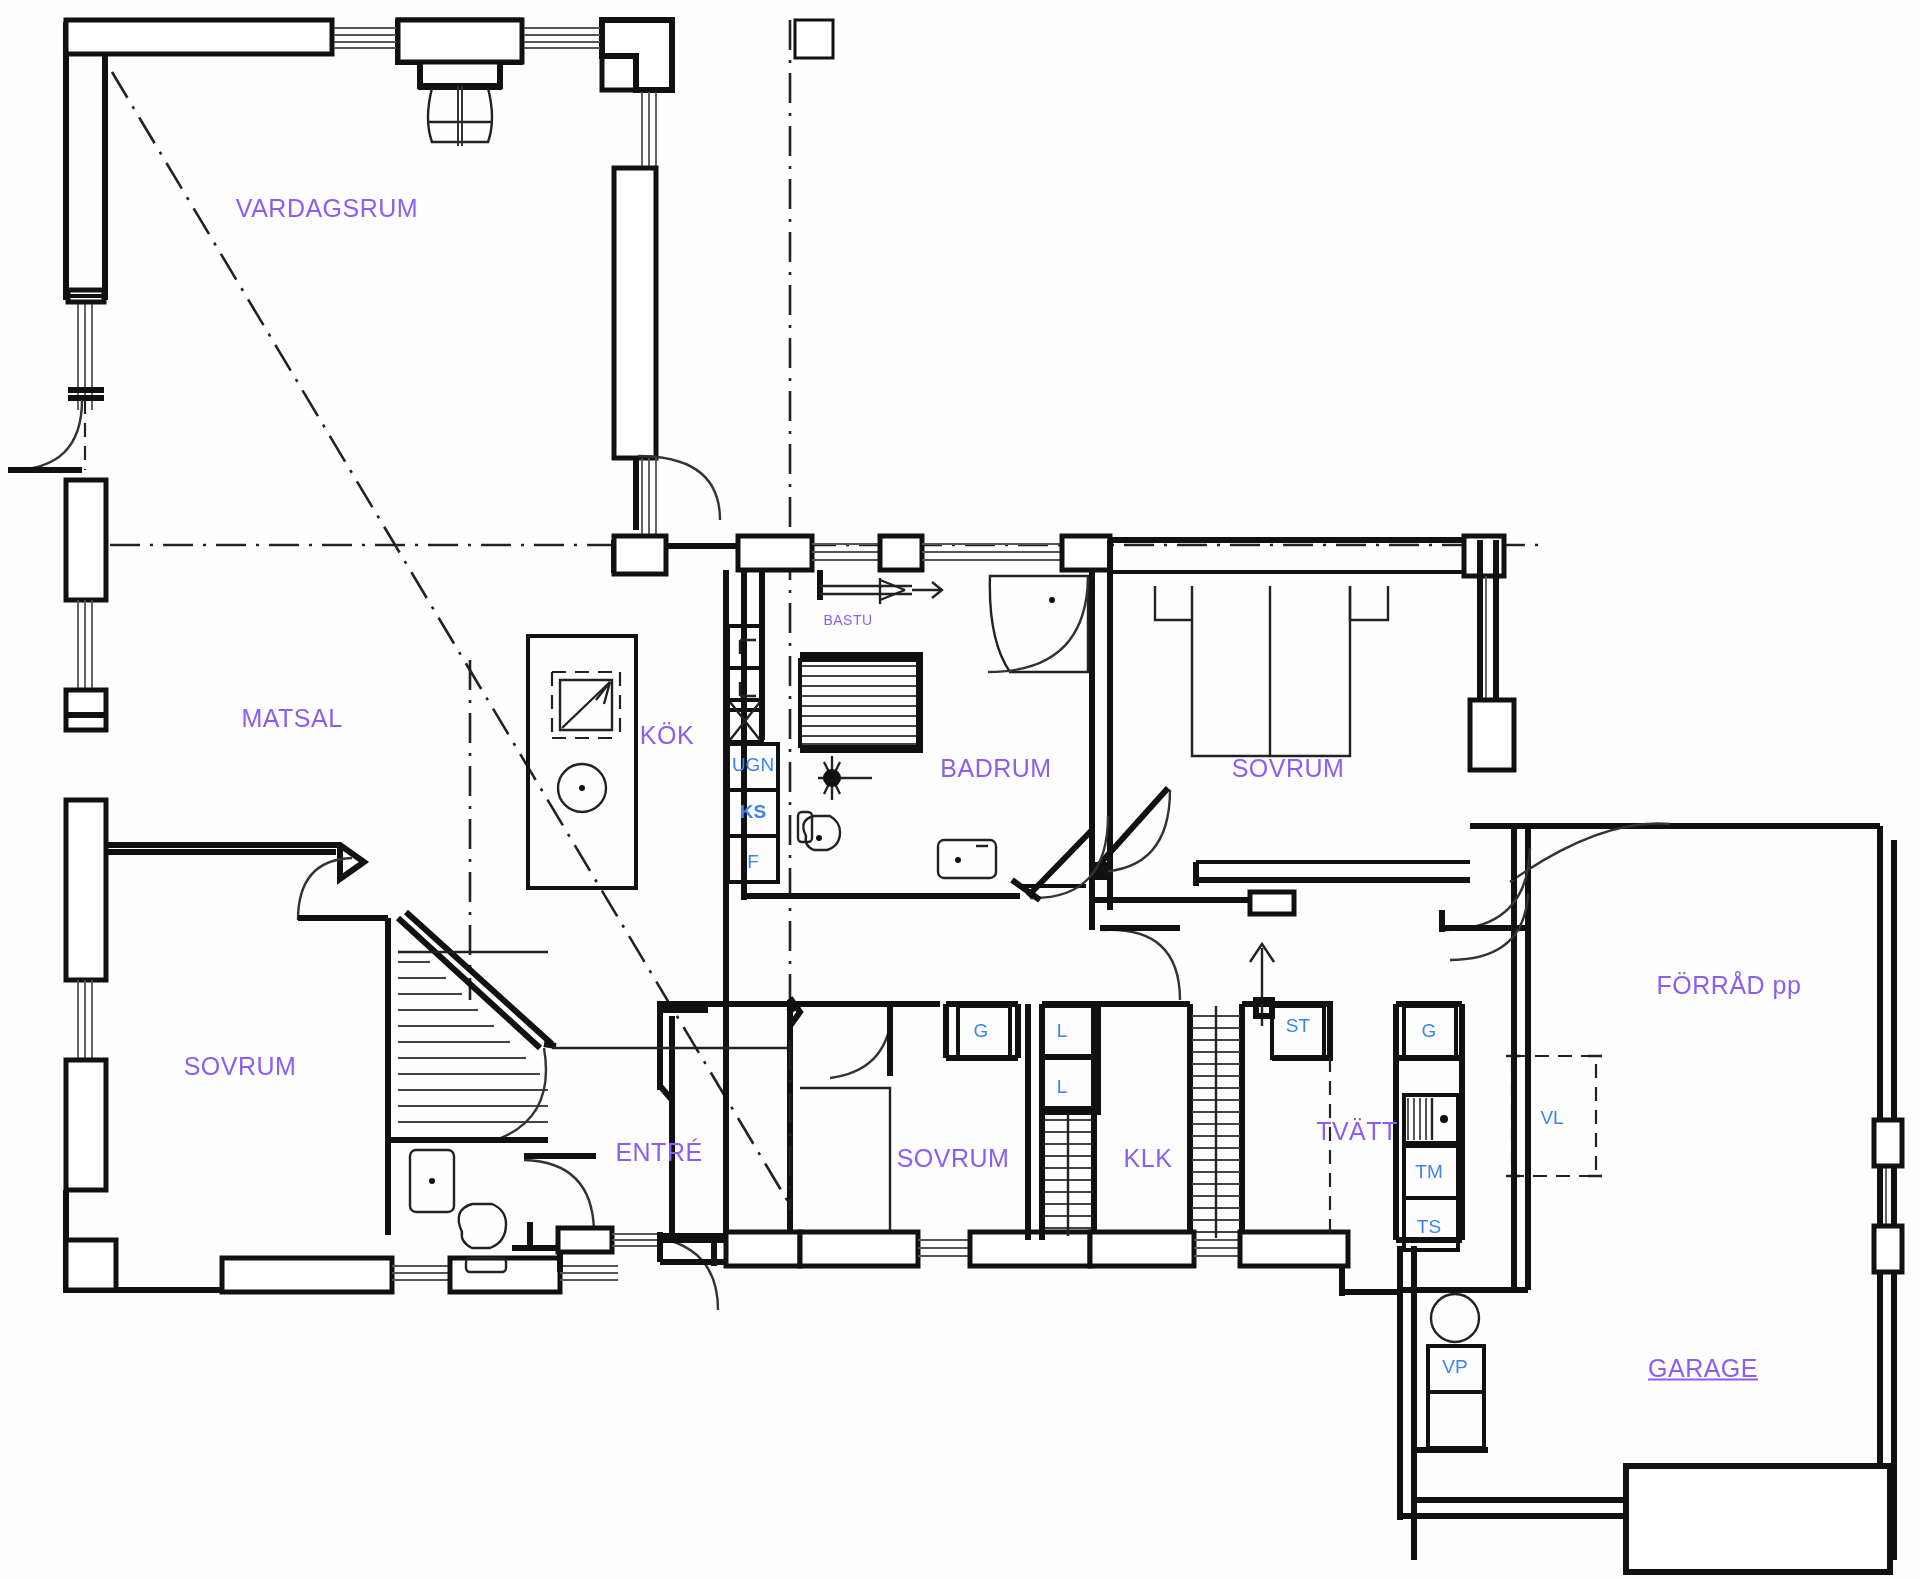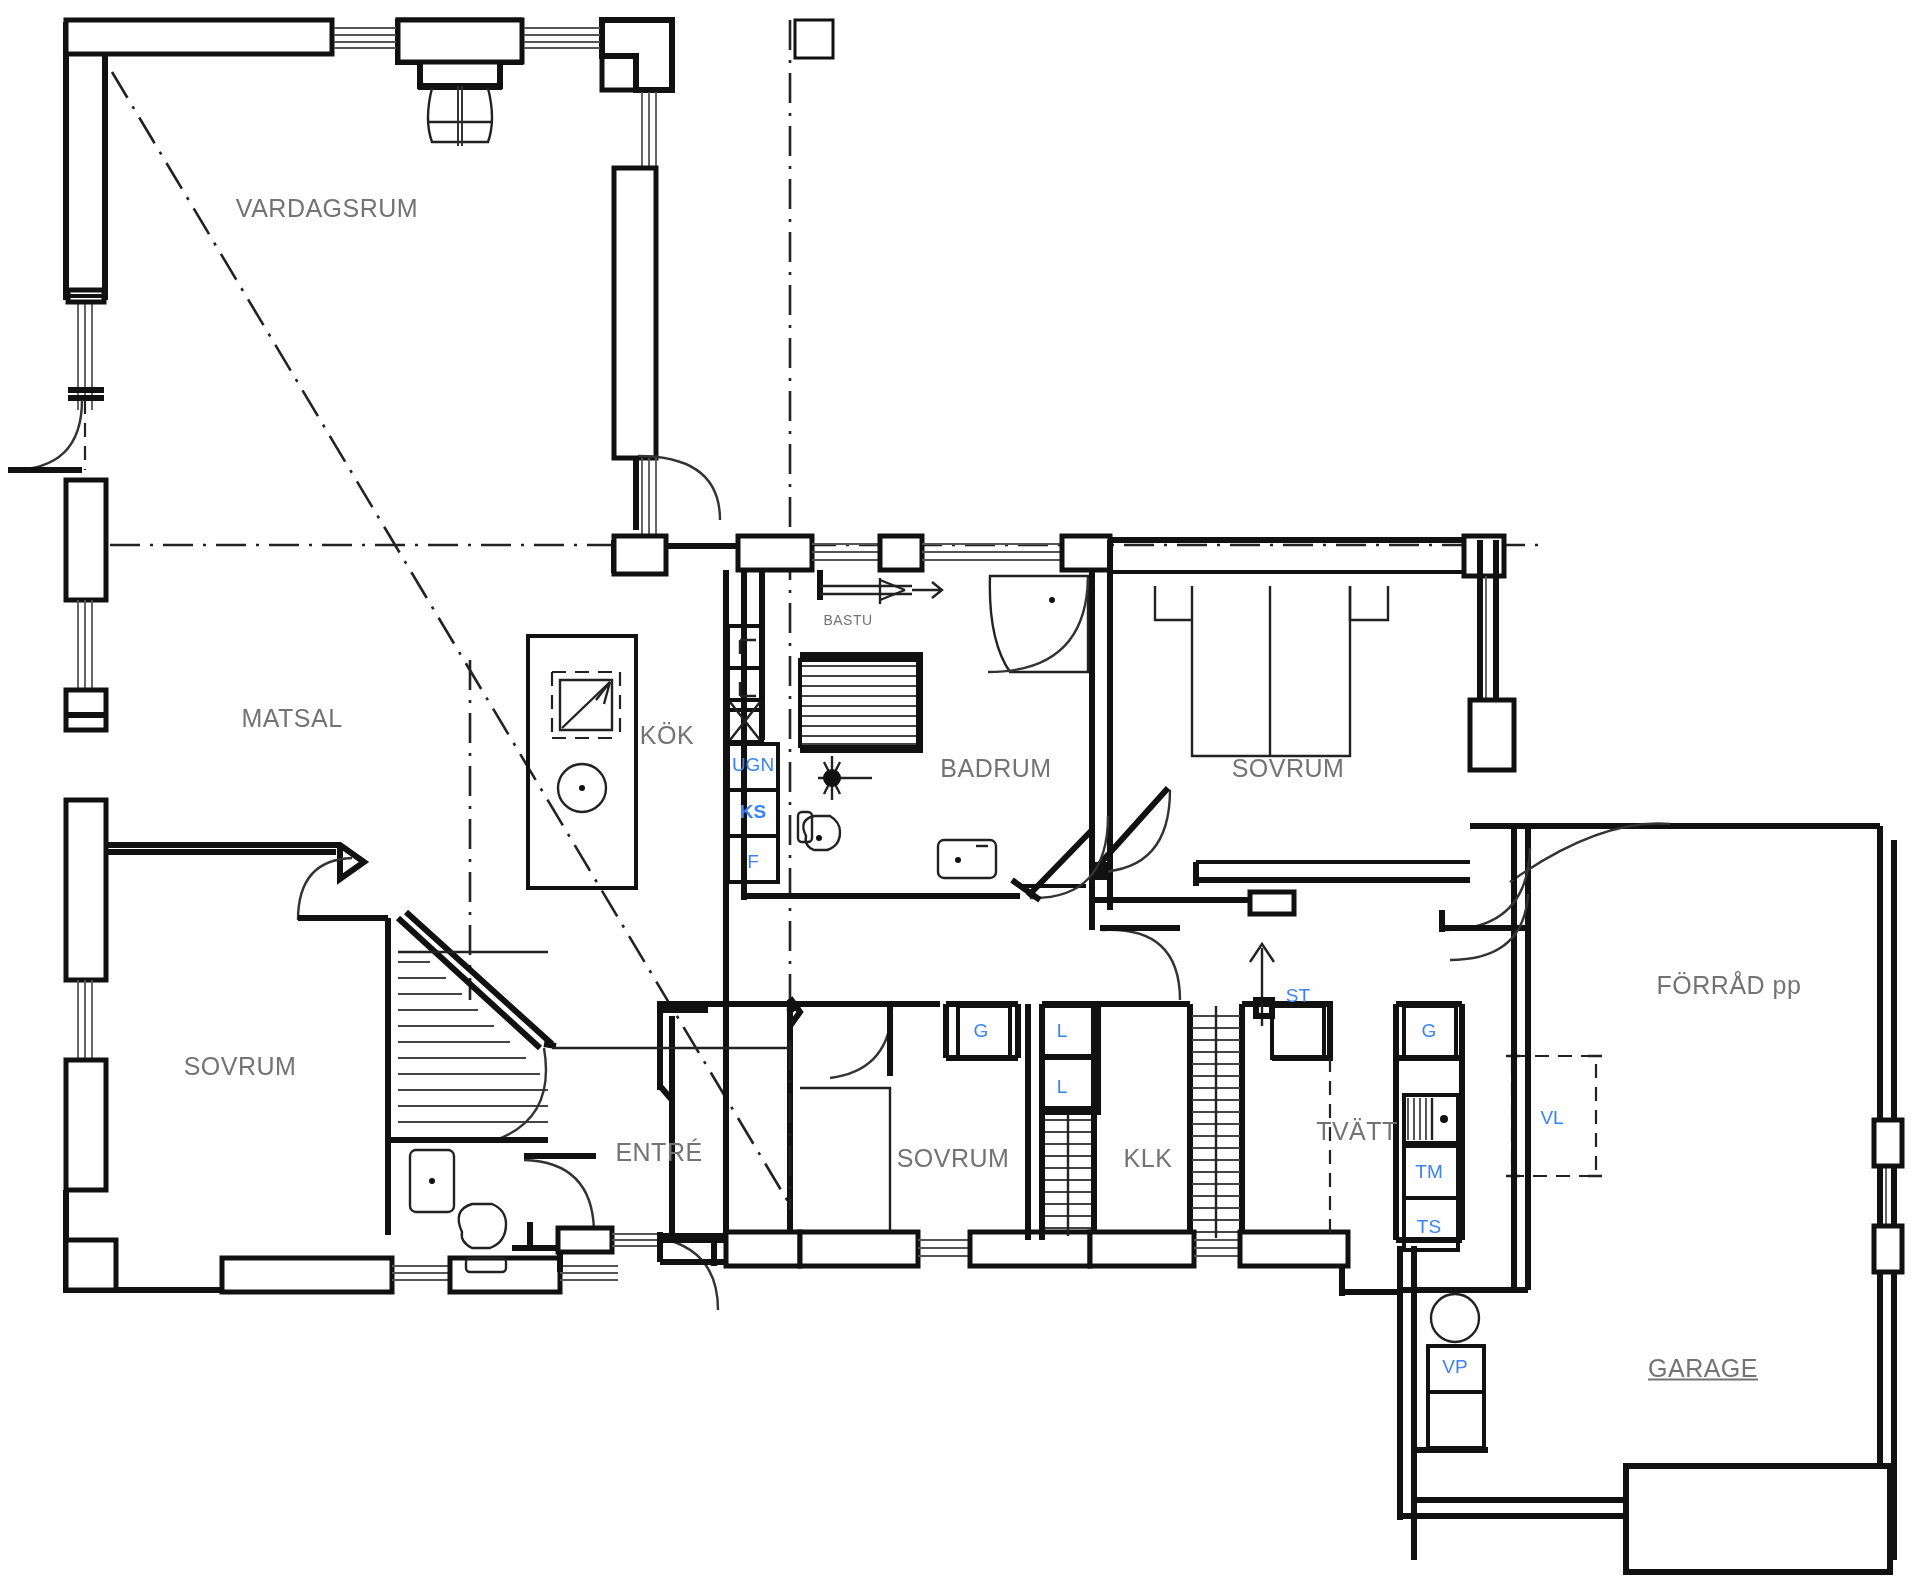--- a/index.html
+++ b/index.html
@@ -1,19 +1,19 @@
 <!DOCTYPE html>
 <html><head>
 <meta charset="utf-8">
 <style>
   html,body{margin:0;padding:0;background:#ffffff;}
   body{font-family:"Liberation Sans", sans-serif;}
   #stage{position:relative;width:1920px;height:1579px;background:#fefefe;overflow:hidden;}
   #plan{position:absolute;left:0;top:0;width:1920px;height:1579px;}
-  .roomlabel{position:absolute;font-family:"Liberation Sans",sans-serif;color:#737373;
+  .roomlabel{position:absolute;font-family:"Liberation Sans",sans-serif;color:#8b5cf6;
     white-space:nowrap;transform:translate(-50%,-50%);letter-spacing:0.5px;}
   .r-big{font-size:25px;}
   .r-sm{font-size:14px;}
   .app{position:absolute;font-size:19px;color:#3b82f6;white-space:nowrap;
     transform:translate(-50%,-50%);font-family:"Liberation Sans",sans-serif;}
 </style>
 </head>
 <body>
 
 <div id="stage">
@@ -366,20 +366,20 @@
 <div class="roomlabel r-big" style="left:1729px;top:985px;">FÖRRÅD pp</div>
 <div class="roomlabel r-big" style="left:1703px;top:1368px;text-decoration:underline;">GARAGE</div>
 <div class="roomlabel r-sm" style="left:848px;top:620px;">BASTU</div>
 
 <div class="app" style="left:753px;top:765px;">UGN</div>
 <div class="app" style="left:753px;top:812px;font-weight:bold;">KS</div>
 <div class="app" style="left:753px;top:862px;">F</div>
 <div class="app" style="left:981px;top:1031px;">G</div>
 <div class="app" style="left:1062px;top:1031px;">L</div>
 <div class="app" style="left:1062px;top:1087px;">L</div>
-<div class="app" style="left:1298px;top:996px;">ST</div>
+<div class="app" style="left:1298px;top:1026px;">ST</div>
 <div class="app" style="left:1429px;top:1031px;">G</div>
 <div class="app" style="left:1429px;top:1172px;">TM</div>
 <div class="app" style="left:1429px;top:1227px;">TS</div>
 <div class="app" style="left:1552px;top:1118px;">VL</div>
 <div class="app" style="left:1455px;top:1367px;">VP</div>
 
 </div>
 
 </body></html>

